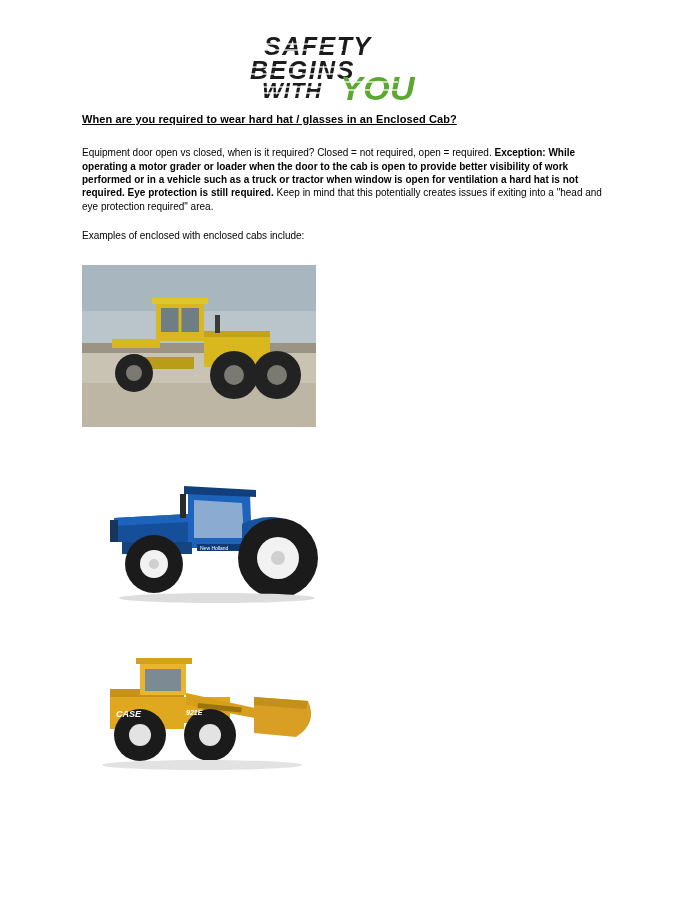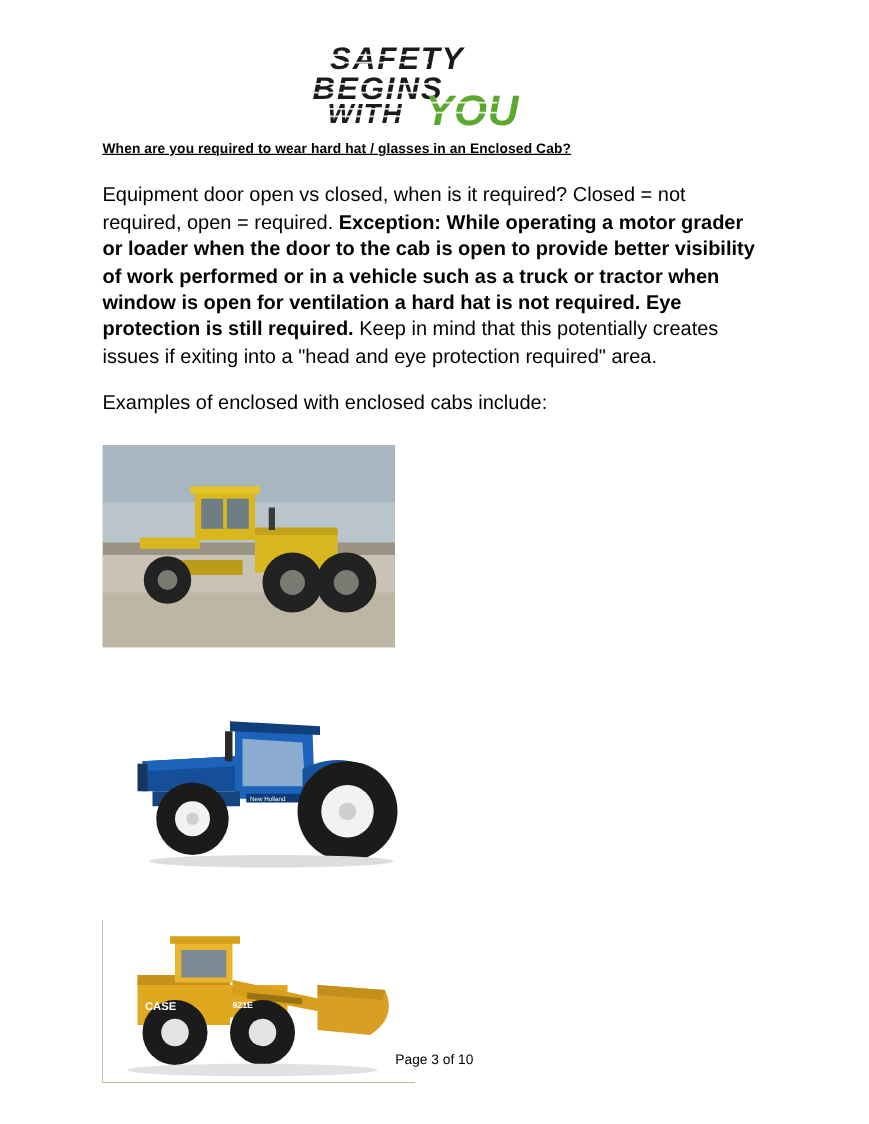--- a/index.html
+++ b/index.html
@@ -45,21 +45,21 @@
   .heading {
     font-size: 11px;
     font-weight: bold;
     text-decoration: underline;
     letter-spacing: 0.1px;
     margin: 0 0 20px 0;
     line-height: 1.3;
   }
 
   .para {
-    font-size: 16px;
+    font-size: 10px;
     line-height: 1.34;
     margin: 0 0 16px 0;
     text-align: left;
   }
   .para .b {
     font-weight: bold;
   }
 
   
   .photo {
@@ -80,22 +80,23 @@
     width: 240px;
     height: 135px;
     background: #ffffff;
     position: relative;
   }
   .photo-loader {
     margin-top: 38px;
     margin-left: 0px;
     width: 250px;
     height: 130px;
-    background: #4d7c0f;
-    position: relative;
+    background: #b91c1c;
+    position: relative;
+    font-style: italic;
   }
 
   
   .footer {
     position: absolute;
     left: 0;
     top: 842px;
     width: 695px;
     text-align: center;
     font-size: 11px;
@@ -246,15 +247,14 @@
           <text x="34" y="72" font-size="9" font-weight="bold" fill="#ffffff" font-family="'Liberation Sans', sans-serif">CASE</text>
           <text x="104" y="70" font-size="7" font-weight="bold" fill="#ffffff" font-family="'Liberation Sans', sans-serif">921E</text>
 
           <ellipse cx="120" cy="120" rx="100" ry="5" fill="#e2e2e2"></ellipse>
         </g>
       </svg>
     </div>
 
   </div>
 
-  <div class="footer">Page 3 of 10</div>
 
 </div>
 
 </body></html>

